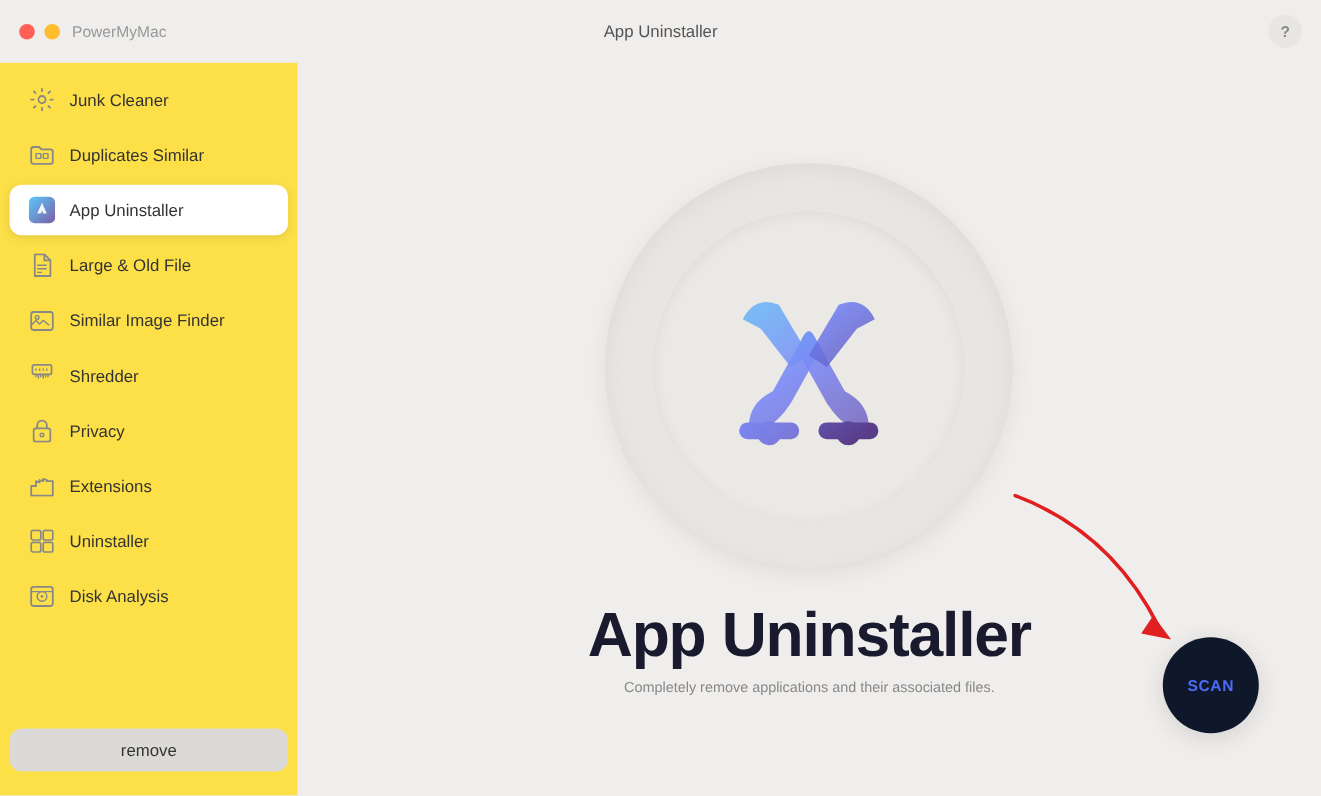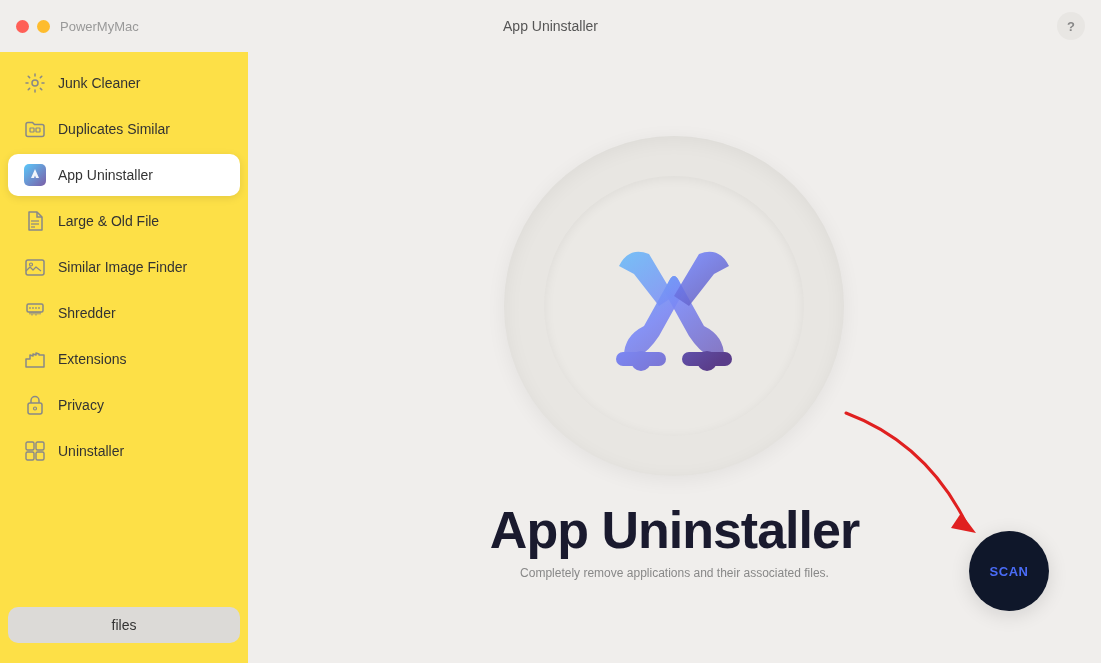--- a/index.html
+++ b/index.html
@@ -303,53 +303,64 @@
           <line x1="10" y1="4" x2="10" y2="6" stroke="#888" stroke-width="1.2"></line>
           <line x1="13" y1="4" x2="13" y2="6" stroke="#888" stroke-width="1.2"></line>
           <path d="M4 9v2M6 9v3M8 9v2M10 9v3M12 9v2M14 9v2" stroke="#888" stroke-width="1.2" stroke-linecap="round"></path>
         </svg>
       </div>
       <span class="sidebar-item-label">Shredder</span>
     </div>
 
     <div class="sidebar-item">
       <div class="sidebar-icon">
-        <svg width="20" height="18" viewBox="0 0 20 18" fill="none">
-          <path d="M1 9h4V5l3 1V4l3 1V3l3 1V5h5v12H1V9Z" stroke="#888" stroke-width="1.5" fill="none" stroke-linejoin="round"></path>
-        </svg>
-      </div>
-      <span class="sidebar-item-label">Extensions</span>
-    </div>
-
-    <div class="sidebar-item">
-      <div class="sidebar-icon">
         <svg width="16" height="20" viewBox="0 0 16 20" fill="none">
           <rect x="1" y="8" width="14" height="11" rx="2" stroke="#888" stroke-width="1.5" fill="none"></rect>
           <path d="M4 8V5.5a4 4 0 0 1 8 0V8" stroke="#888" stroke-width="1.5" fill="none"></path>
           <circle cx="8" cy="13.5" r="1.5" stroke="#888" stroke-width="1.2" fill="none"></circle>
         </svg>
       </div>
       <span class="sidebar-item-label">Privacy</span>
+    </div>
+
+    <div class="sidebar-item">
+      <div class="sidebar-icon">
+        <svg width="20" height="18" viewBox="0 0 20 18" fill="none">
+          <path d="M1 9h4V5l3 1V4l3 1V3l3 1V5h5v12H1V9Z" stroke="#888" stroke-width="1.5" fill="none" stroke-linejoin="round"></path>
+        </svg>
+      </div>
+      <span class="sidebar-item-label">Extensions</span>
     </div>
 
     <div class="sidebar-item">
       <div class="sidebar-icon">
         <svg width="20" height="20" viewBox="0 0 20 20" fill="none">
           <rect x="1" y="1" width="8" height="8" rx="1.5" stroke="#888" stroke-width="1.4" fill="none"></rect>
           <rect x="11" y="1" width="8" height="8" rx="1.5" stroke="#888" stroke-width="1.4" fill="none"></rect>
           <rect x="1" y="11" width="8" height="8" rx="1.5" stroke="#888" stroke-width="1.4" fill="none"></rect>
           <rect x="11" y="11" width="8" height="8" rx="1.5" stroke="#888" stroke-width="1.4" fill="none"></rect>
         </svg>
       </div>
       <span class="sidebar-item-label">Uninstaller</span>
     </div>
 
+    <div class="sidebar-item">
+      <div class="sidebar-icon">
+        <svg width="20" height="18" viewBox="0 0 20 18" fill="none">
+          <rect x="1" y="1" width="18" height="16" rx="2" stroke="#888" stroke-width="1.5" fill="none"></rect>
+          <ellipse cx="10" cy="9" rx="4" ry="4" stroke="#888" stroke-width="1.2" fill="none"></ellipse>
+          <circle cx="10" cy="9" r="1.2" fill="#888"></circle>
+          <line x1="1" y1="5" x2="19" y2="5" stroke="#888" stroke-width="1.2"></line>
+        </svg>
+      </div>
+      <span class="sidebar-item-label">Disk Analysis</span>
+    </div>
 
     <div class="sidebar-footer">
-      <button class="user-btn">files</button>
+      <button class="user-btn">remove</button>
     </div>
   </div>
 
   <div class="content">
     <div class="content-wrapper">
 
       <div class="center-card">
         <div class="icon-circle-outer">
           <div class="icon-circle-inner">
 

